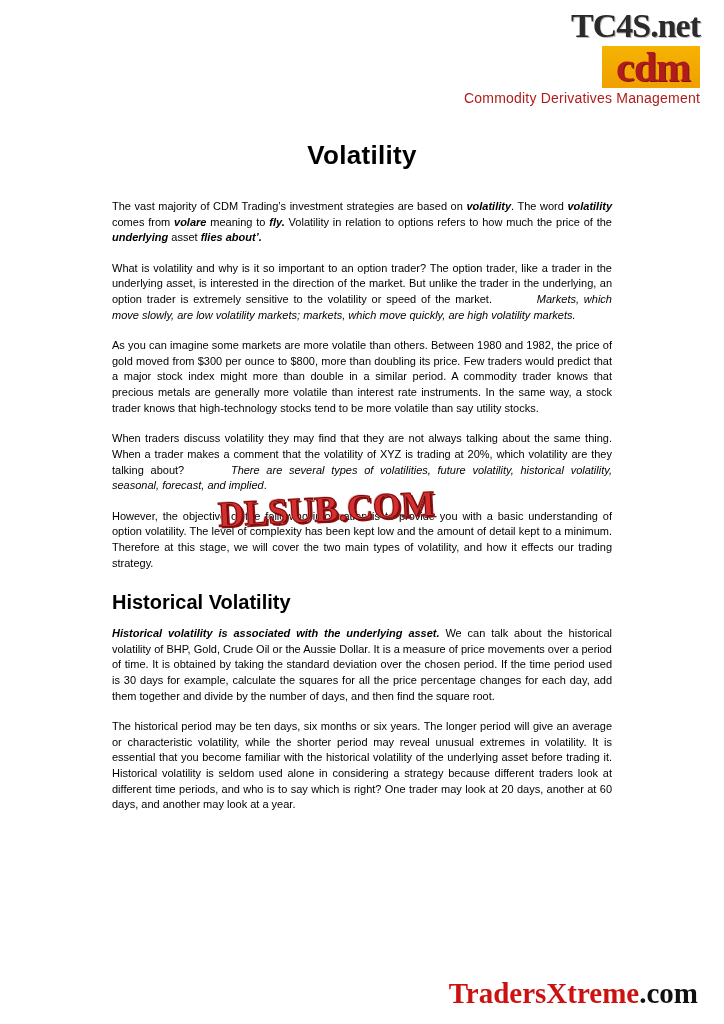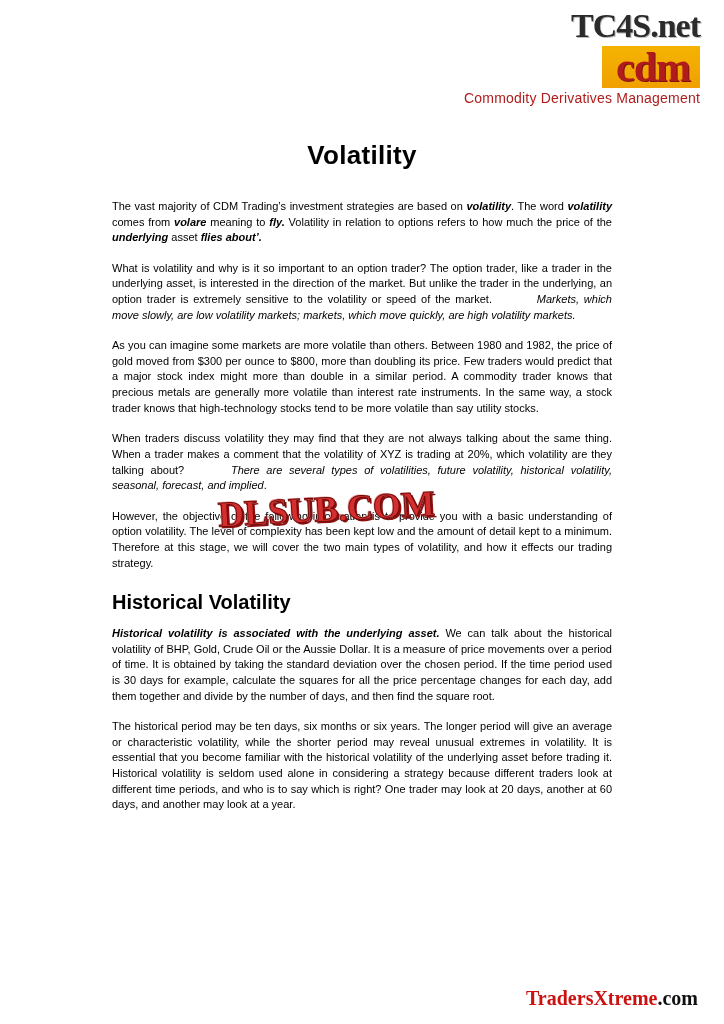--- a/index.html
+++ b/index.html
@@ -117,21 +117,21 @@
     pointer-events: none;
     white-space: nowrap;
   }
 
   
   .footer {
     position: absolute;
     right: 26px;
     bottom: 14px;
     font-family: "Liberation Serif", serif;
-    font-size: 20px;
+    font-size: 29px;
     font-weight: bold;
     color: #111;
   }
   .footer .red {
     color: #cc1111;
   }
 </style>
 </head>
 <body>
 

